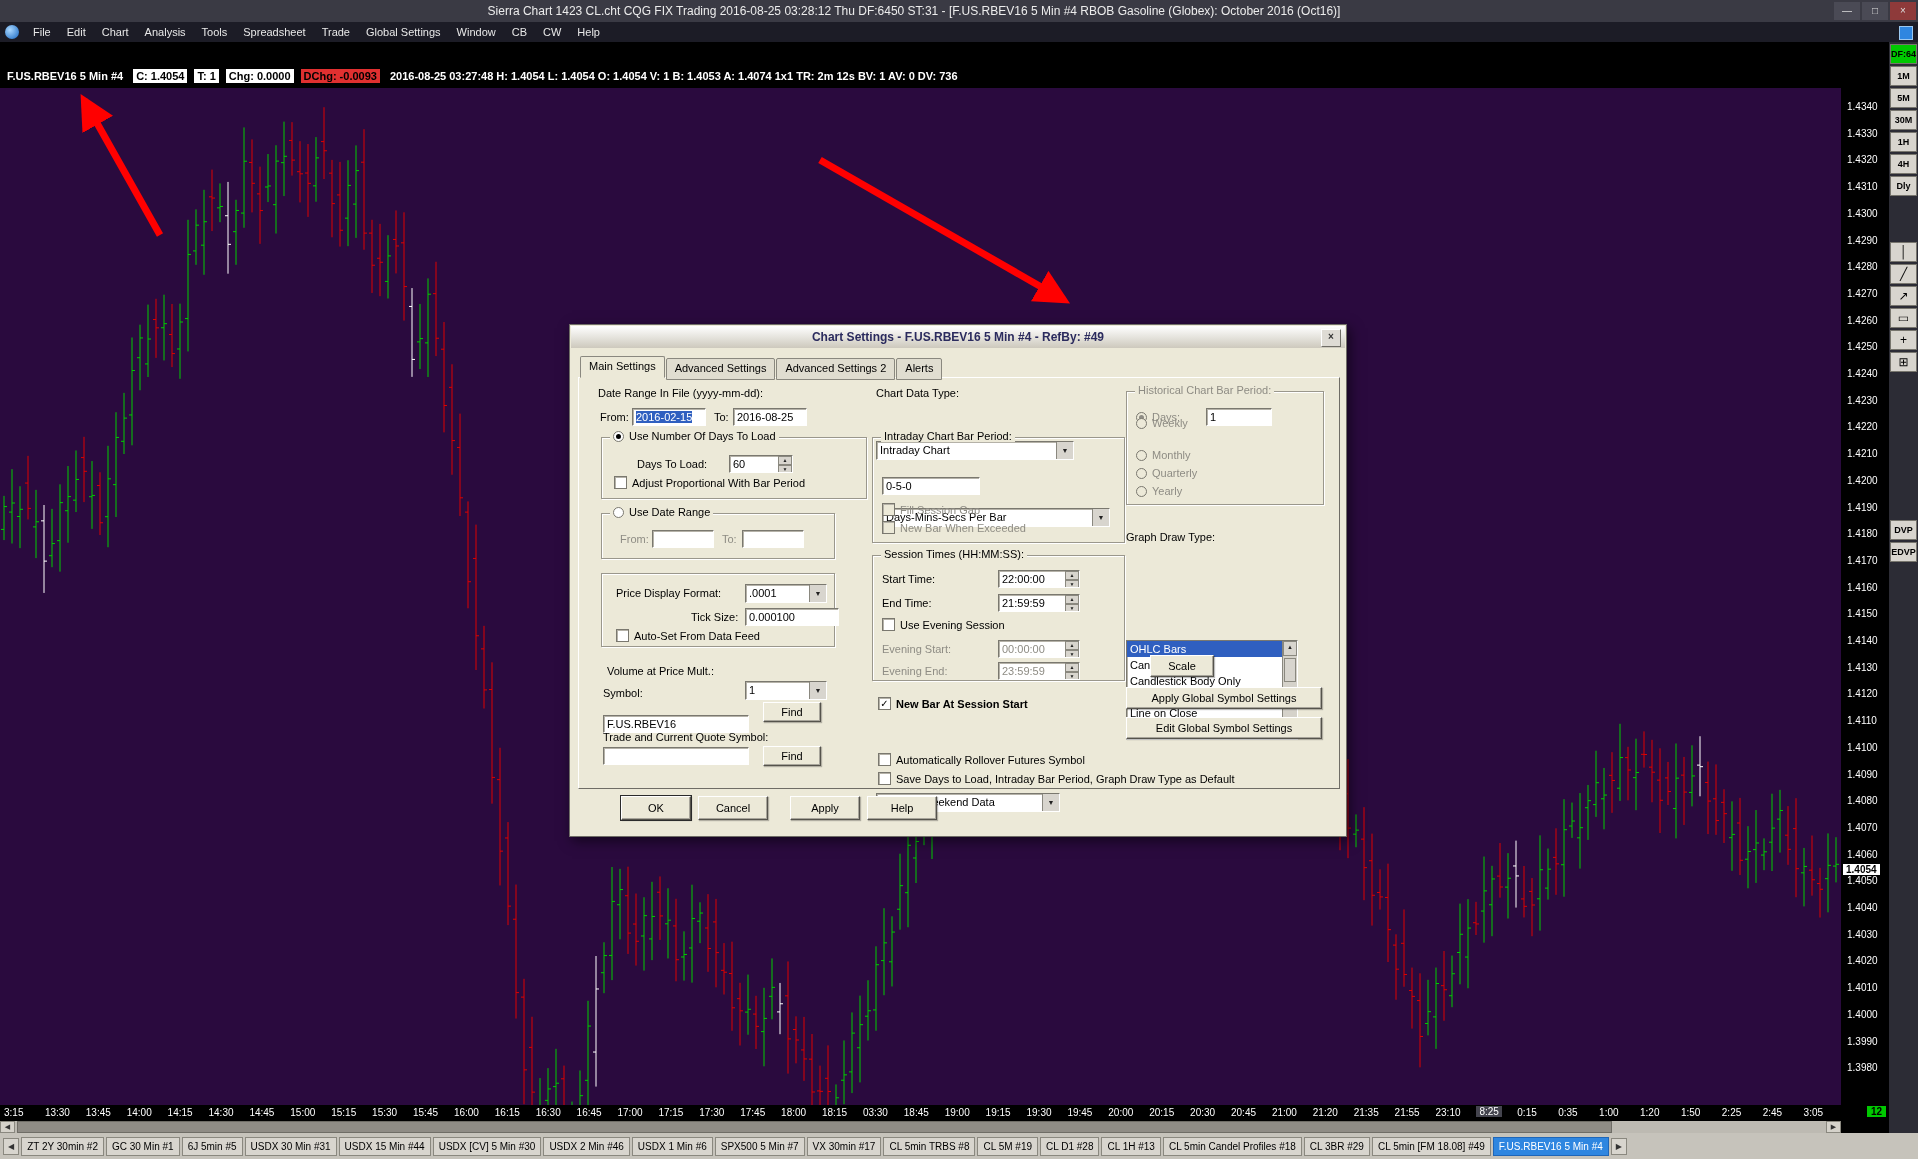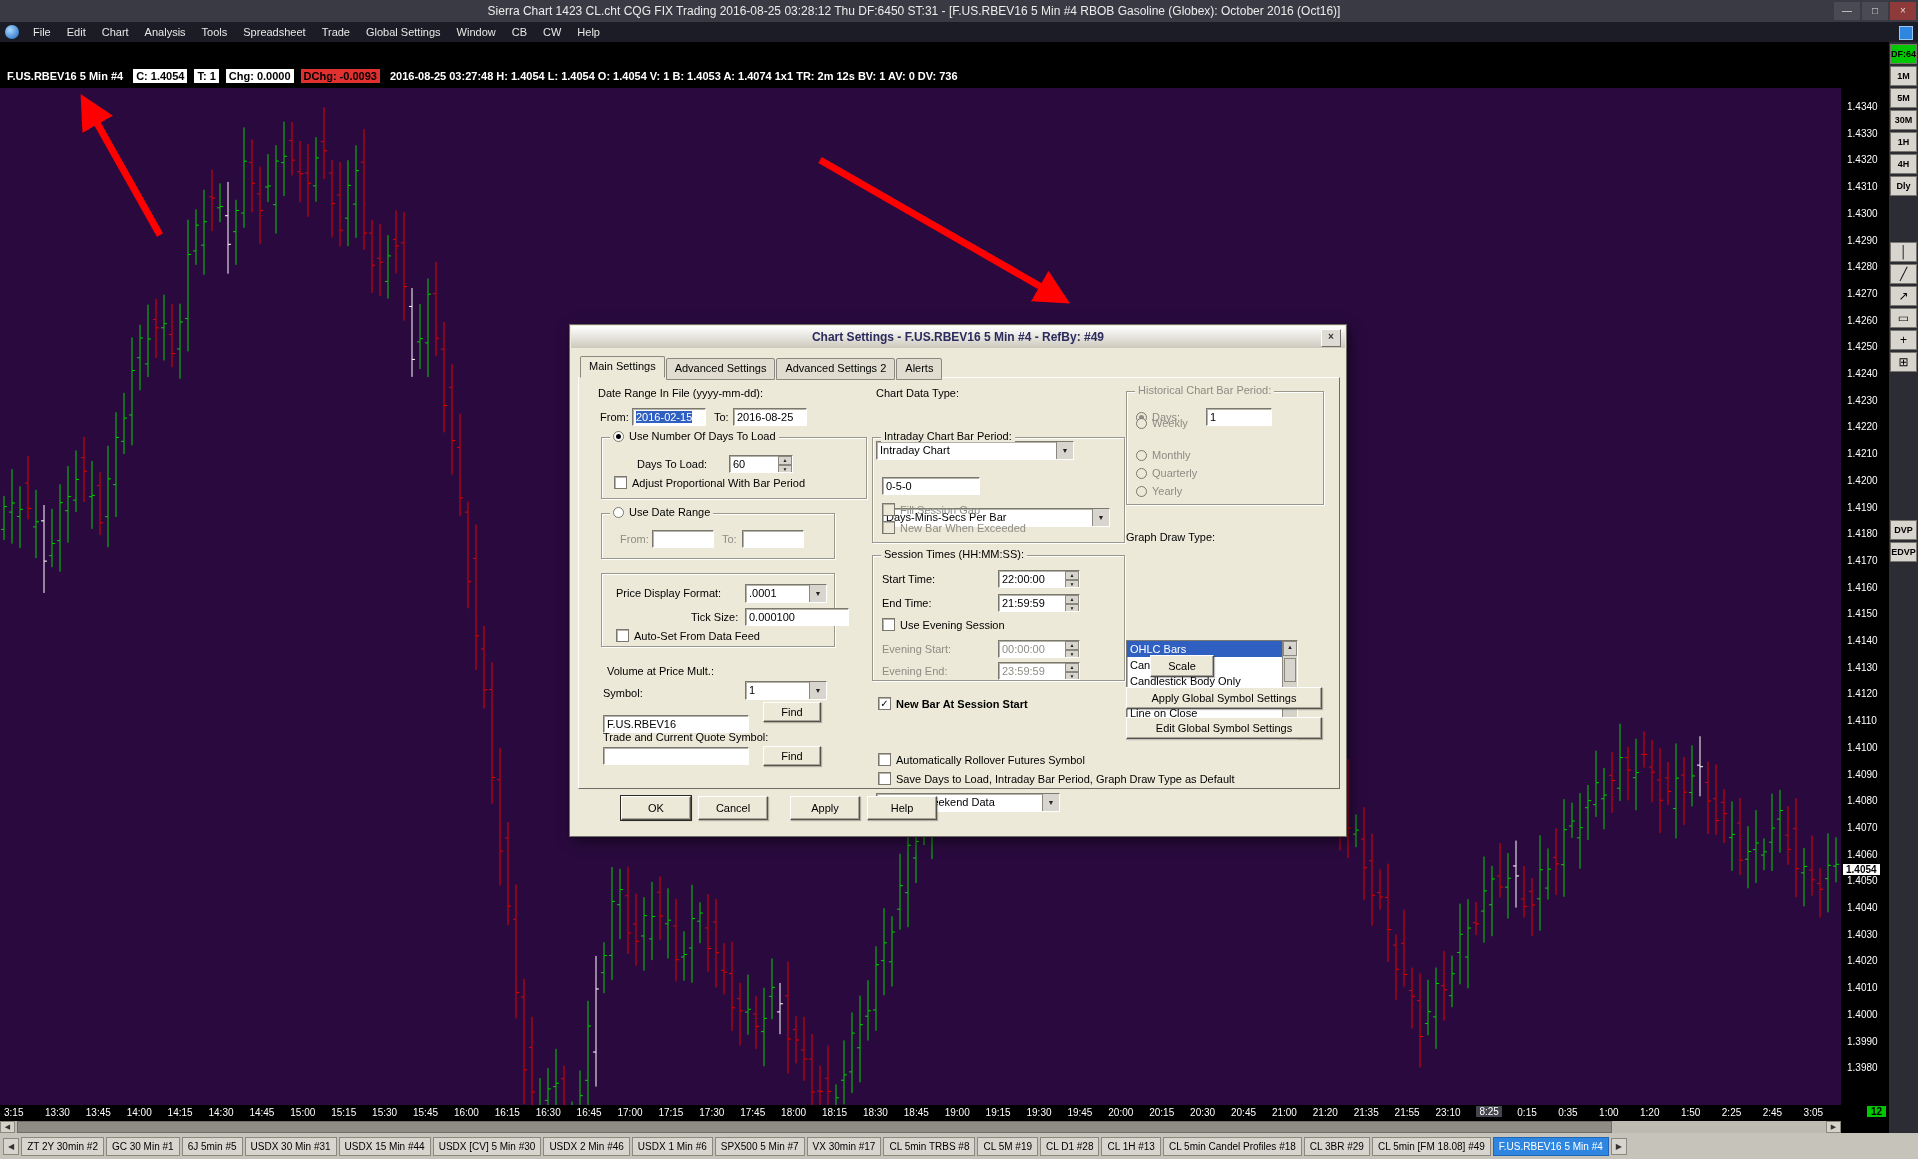--- a/index.html
+++ b/index.html
@@ -846,21 +846,21 @@
         <span class="tl" style="left: 453.9px;">16:00</span>
         <span class="tl" style="left: 494.8px;">16:15</span>
         <span class="tl" style="left: 535.7px;">16:30</span>
         <span class="tl" style="left: 576.6px;">16:45</span>
         <span class="tl" style="left: 617.5px;">17:00</span>
         <span class="tl" style="left: 658.4px;">17:15</span>
         <span class="tl" style="left: 699.3px;">17:30</span>
         <span class="tl" style="left: 740.2px;">17:45</span>
         <span class="tl" style="left: 781.1px;">18:00</span>
         <span class="tl" style="left: 822px;">18:15</span>
-        <span class="tl" style="left: 862.9px;">18:30</span>
+        <span class="tl" style="left: 862.9px;">03:30</span>
         <span class="tl" style="left: 903.8px;">18:45</span>
         <span class="tl" style="left: 944.7px;">19:00</span>
         <span class="tl" style="left: 985.6px;">19:15</span>
         <span class="tl" style="left: 1026.5px;">19:30</span>
         <span class="tl" style="left: 1067.4px;">19:45</span>
         <span class="tl" style="left: 1108.3px;">20:00</span>
         <span class="tl" style="left: 1149.2px;">20:15</span>
         <span class="tl" style="left: 1190.1px;">20:30</span>
         <span class="tl" style="left: 1231px;">20:45</span>
         <span class="tl" style="left: 1271.9px;">21:00</span>
@@ -1017,21 +1017,21 @@
     <span class="lbl abs dis" style="left:152px;top:208px;">To:</span>
     <div class="in abs" style="left:172px;top:205px;width:62px;"></div>
 
     <div class="grp abs" style="left:31px;top:248px;width:232px;height:72px;"></div>
     <span class="lbl abs" style="left:46px;top:262px;">Price Display Format:</span>
     <div class="combo abs" style="left:175px;top:259px;width:82px;">
       <span>.0001</span>
       <span class="arrow">▼</span>
     </div>
     <span class="lbl abs" style="left:121px;top:286px;">Tick Size:</span>
-    <div class="in abs" style="left:175px;top:283px;width:104px;"><span>0.000100</span></div>
+    <div class="in abs" style="left:175px;top:283px;width:94px;"><span>0.000100</span></div>
     <div class="chk abs" style="left:46px;top:304px;">
       <span class="box"></span>
         <span>Auto-Set From Data Feed</span>
     </div>
 
     <span class="lbl abs" style="left:37px;top:340px;">Volume at Price Mult.:</span>
     <div class="combo abs" style="left:175px;top:337px;width:82px;">
       <span>1</span>
       <span class="arrow">▼</span>
     </div>

